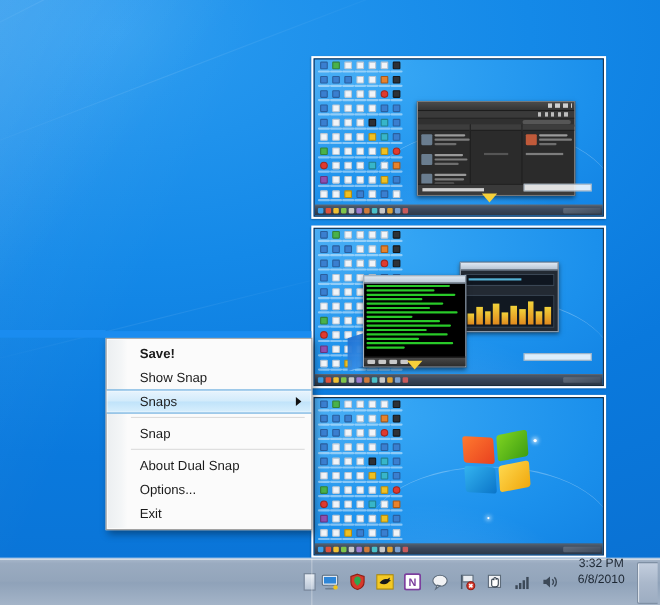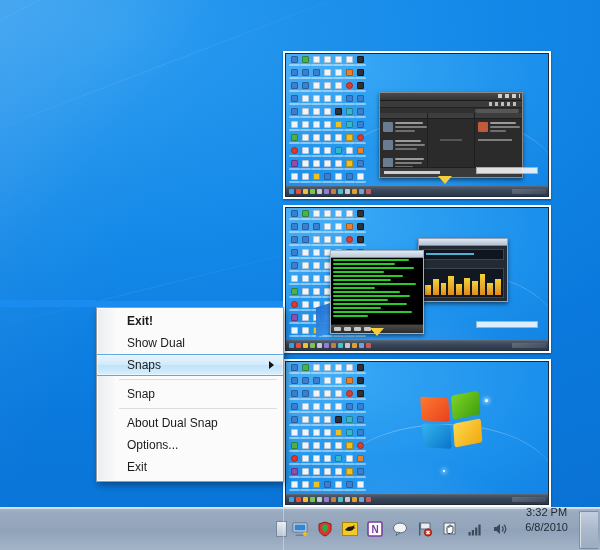--- a/index.html
+++ b/index.html
@@ -1200,22 +1200,22 @@
           </div>
       </div>
     </div>
 
   </div>
 
   <div id="ctxmenu">
     <div class="topbar"></div>
     <div class="gutter"></div>
     <div id="menu-items">
-        <div class="mi bold"><span>Exit!</span></div>
-        <div class="mi"><span>Show Dual</span></div>
+        <div class="mi bold"><span>Save!</span></div>
+        <div class="mi"><span>Show Snap</span></div>
         <div class="mi sel"><span>Snaps</span><span class="arrow"></span></div>
         <div class="msep"></div>
         <div class="mi"><span>Snap</span></div>
         <div class="msep"></div>
         <div class="mi"><span>About Dual Snap</span></div>
         <div class="mi"><span>Options...</span></div>
         <div class="mi"><span>Exit</span></div>
       </div>
   </div>
 

